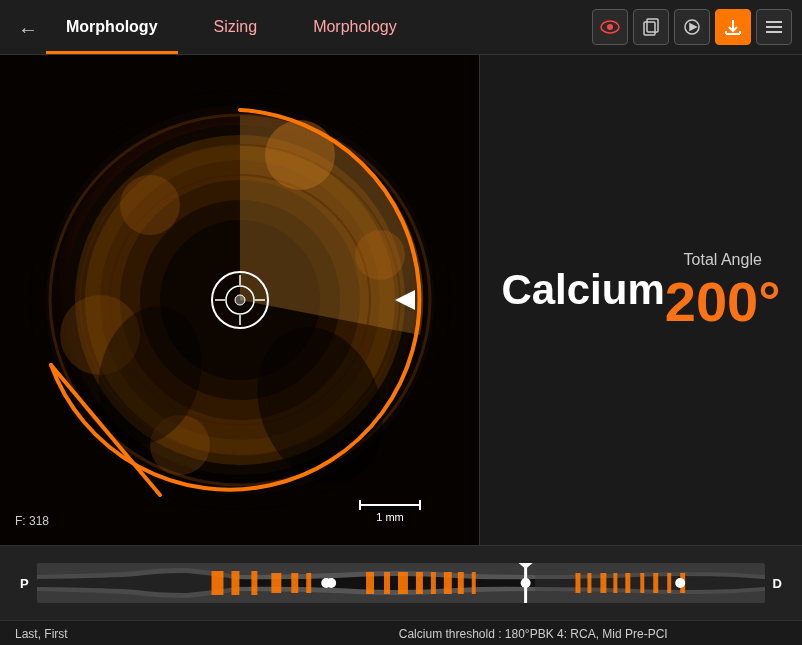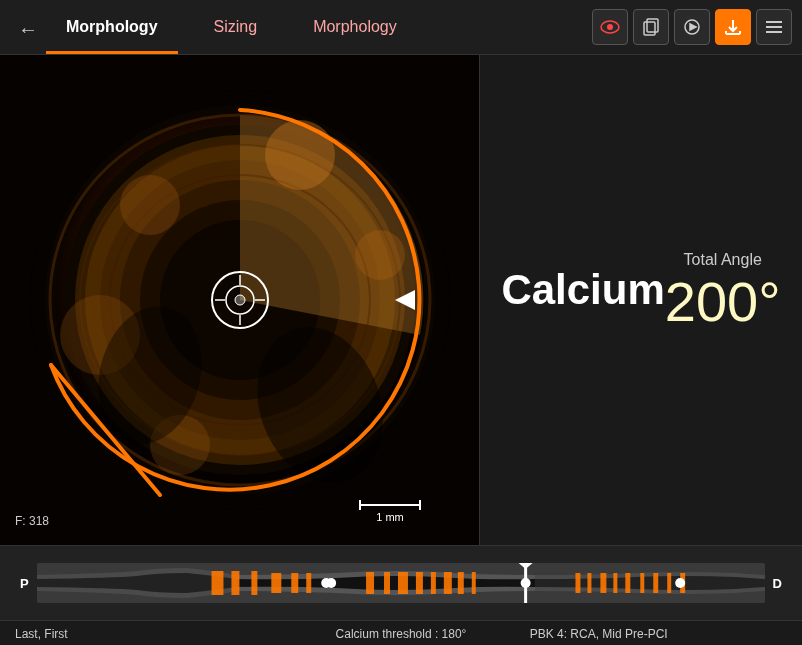--- a/index.html
+++ b/index.html
@@ -125,22 +125,22 @@
       text-align: center;
       margin-bottom: 20px;
     }
     .metric-label {
       font-size: 16px;
       color: #ccc;
       margin-bottom: 5px;
     }
     .metric-value-orange {
       font-size: 56px;
-      font-weight: normal;
-      color: #fef9c3;
+      font-weight: bold;
+      color: #f97316;
       line-height: 1;
     }
     .metric-value-white {
       font-size: 46px;
       font-weight: bold;
       color: #fff;
       line-height: 1;
     }
     .metric-unit {
       font-size: 28px;
@@ -181,21 +181,21 @@
       height: 26px;
       background: #1a1a1a;
       border-top: 1px solid #333;
       display: flex;
       align-items: center;
       padding: 0 15px;
       font-size: 12px;
       color: #ccc;
     }
     .status-left { flex: 1; }
-    .status-center { flex: 1; text-align: center; }
+    .status-center { flex: 1; text-align: right; }
     .status-right { flex: 1; text-align: left; }
   </style>
 </head>
 <body>
 
 <div id="header">
   <div id="back-btn">
     <span>←</span>
   </div>
   <div id="nav-tabs">

